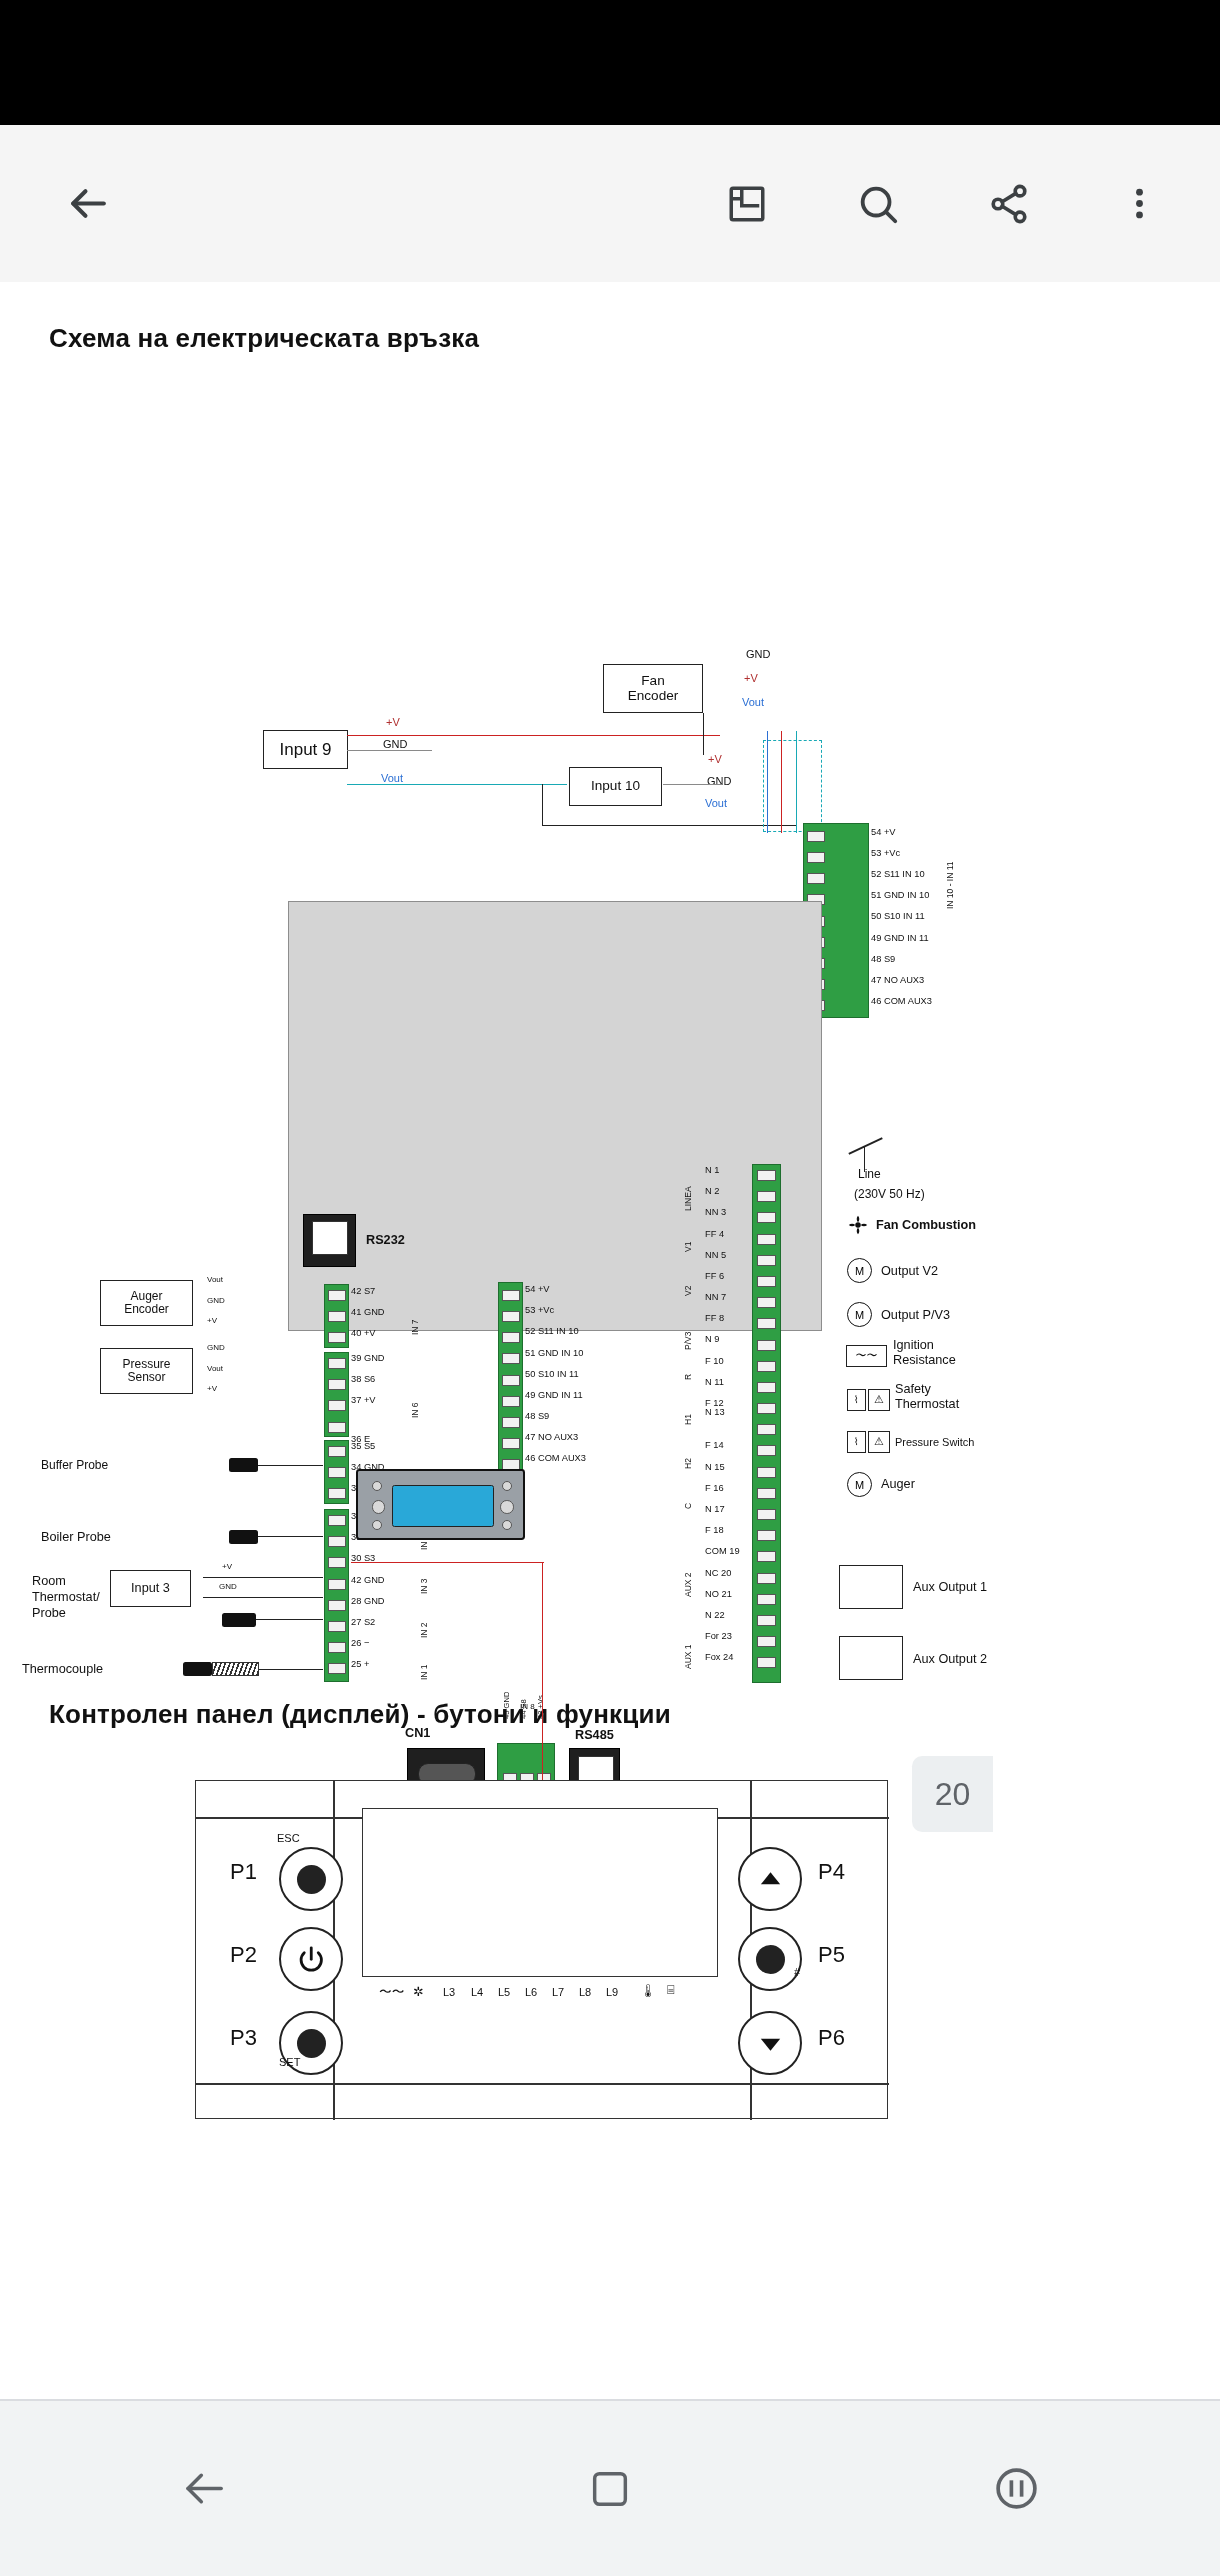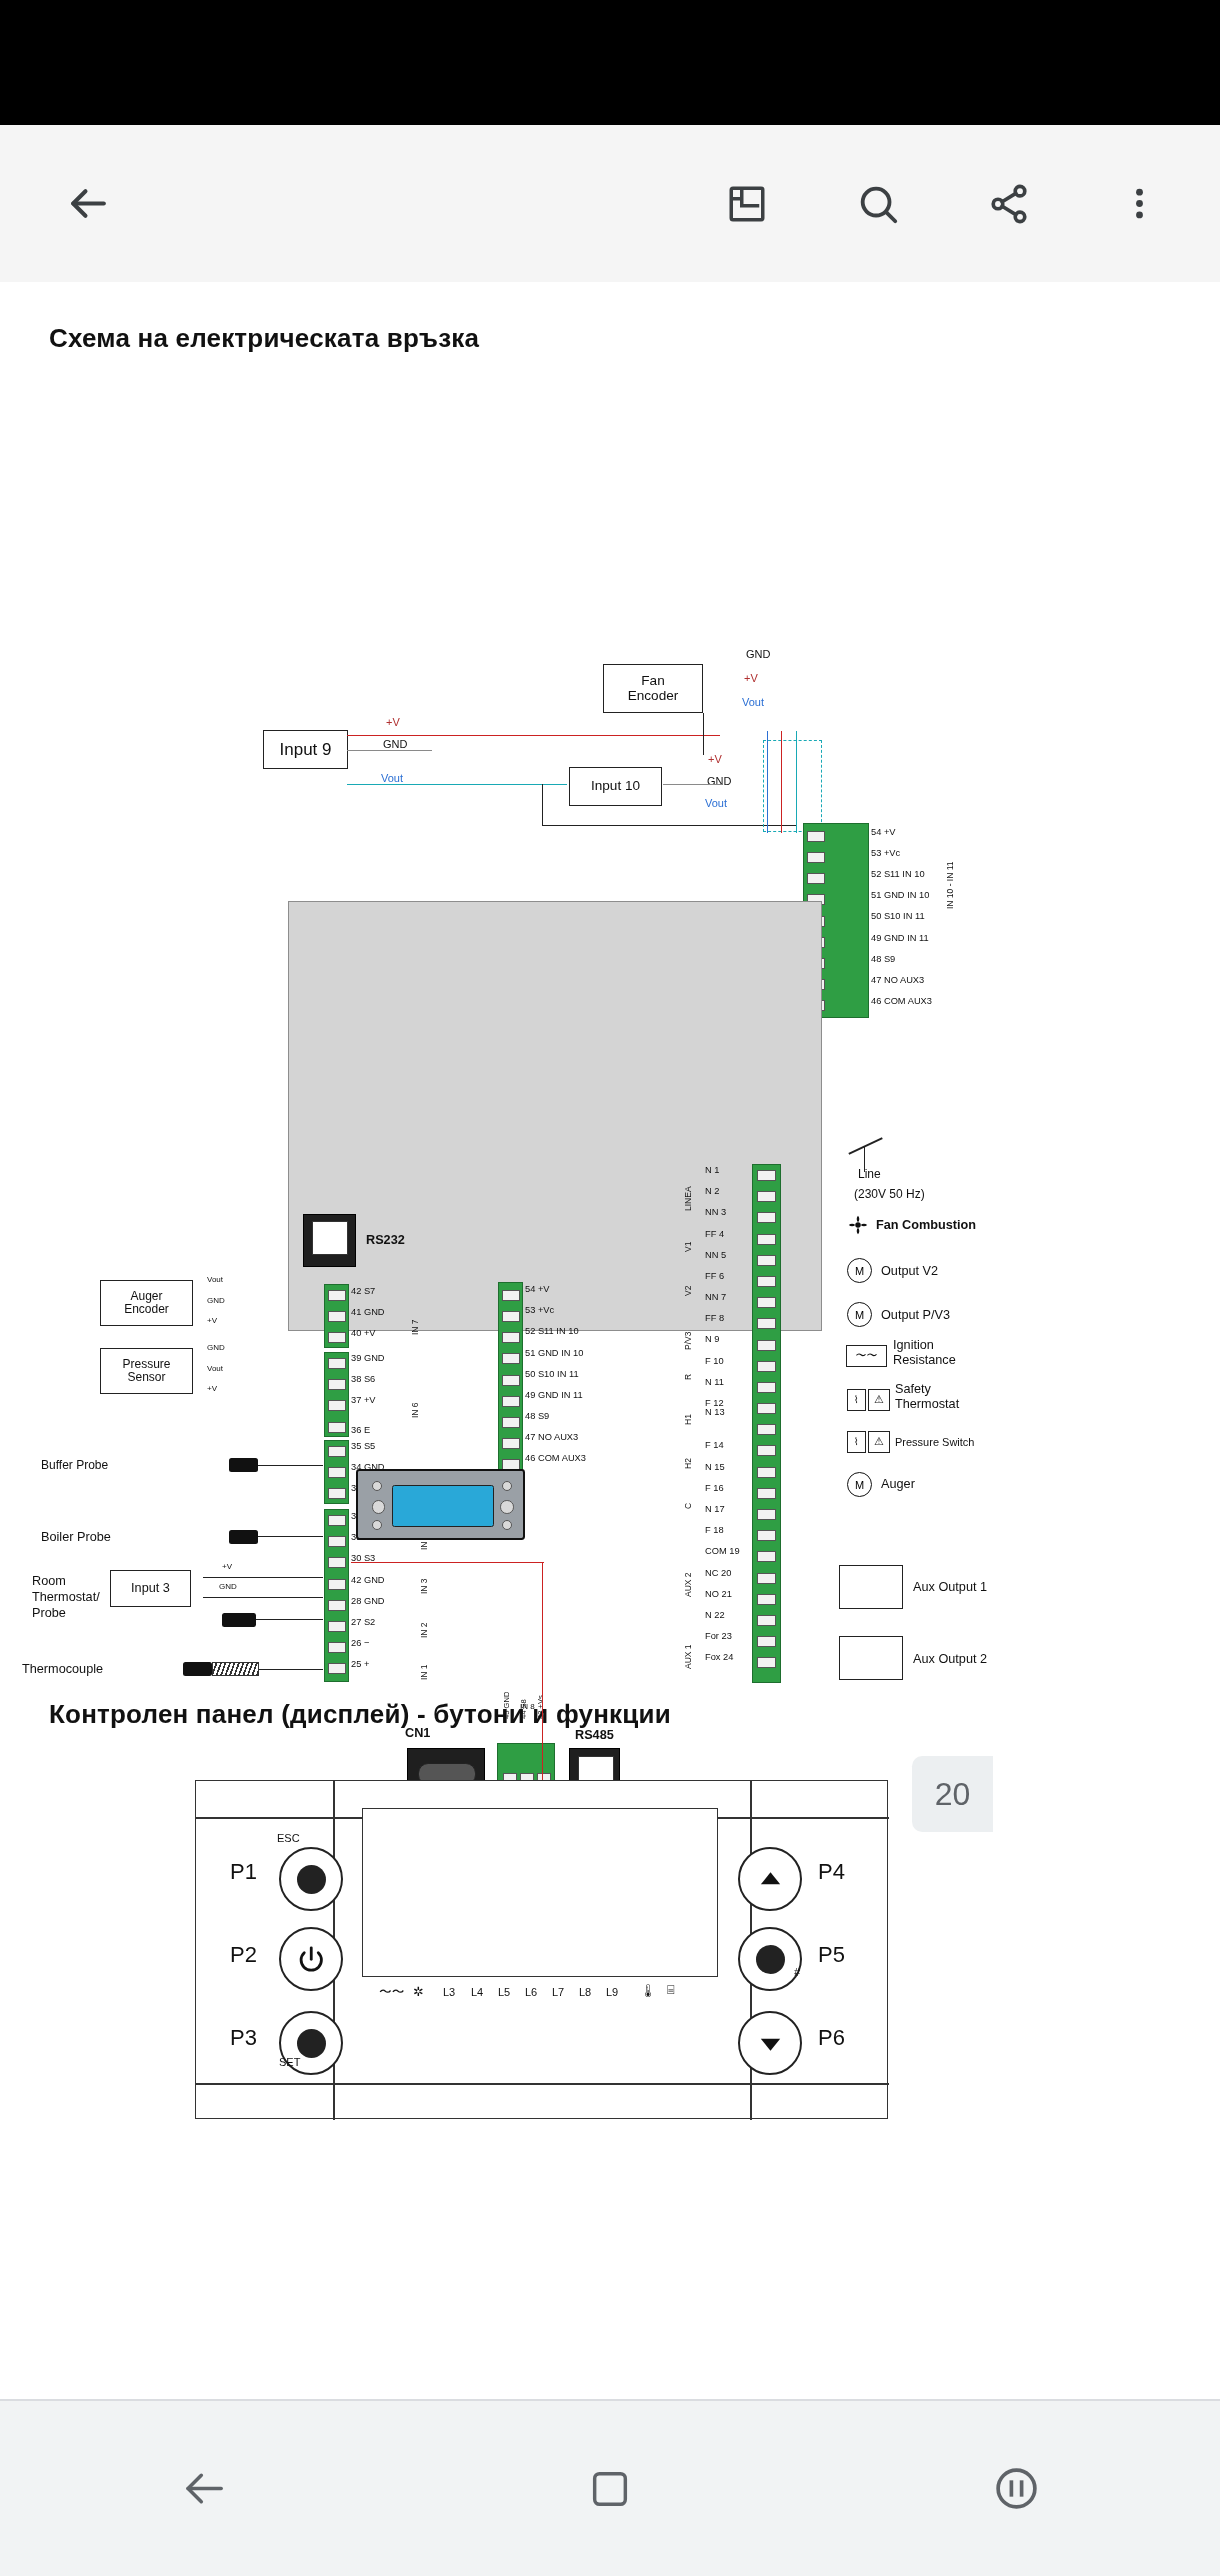--- a/index.html
+++ b/index.html
@@ -315,21 +315,21 @@
         <div class="d green" style="left:324px; top:985px; width:25.4px; height:85px;">
           <div class="green-slot" style="top:5.1px;"></div>
           <div class="green-slot" style="top:26px;"></div>
           <div class="green-slot" style="top:47px;"></div>
           <div class="green-slot" style="top:69px;"></div>
         </div>
         <div class="d" style="left:351px; top:986px; width:68px; height:85px;">
           <div class="term-text" style="top:0;">39 GND</div>
           <div class="term-text" style="top:21px;">38 S6</div>
           <div class="term-text" style="top:42px;">37 +V</div>
-          <div class="term-text" style="top:72px;">36 E</div>
+          <div class="term-text" style="top:81px;">36 E</div>
         </div>
         <div class="d" style="left:410px; top:1051px;">
             <div class="sideways">IN 6</div>
           </div>
 
         <div class="d green" style="left:324px; top:1073px; width:25.4px; height:64px;">
           <div class="green-slot" style="top:5.1px;"></div>
           <div class="green-slot" style="top:26px;"></div>
           <div class="green-slot" style="top:47px;"></div>
         </div>

